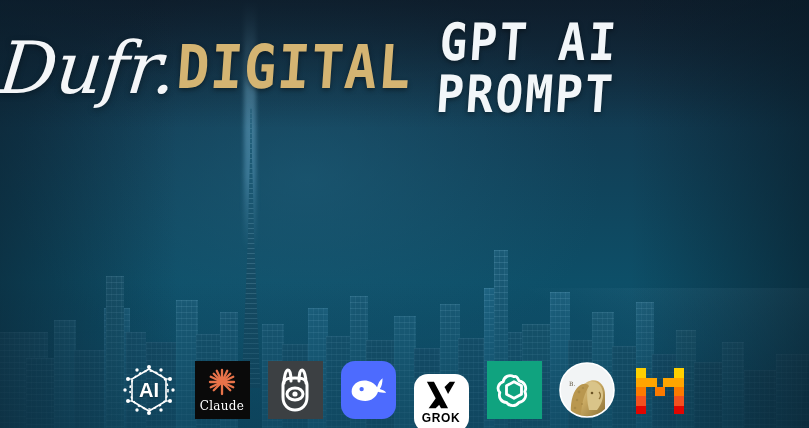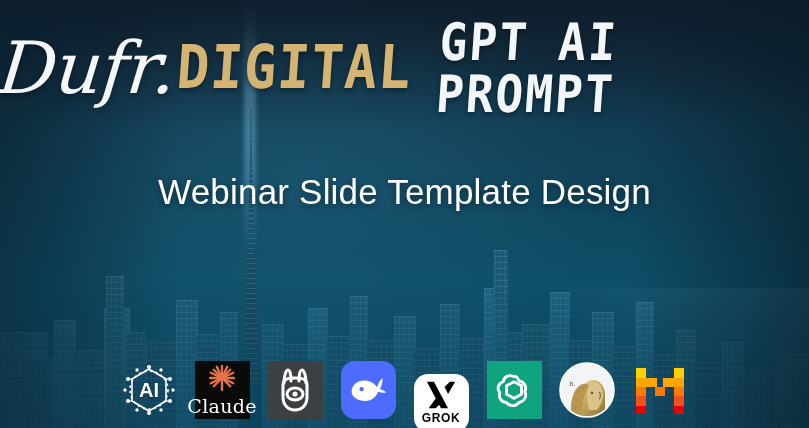--- a/index.html
+++ b/index.html
@@ -134,21 +134,21 @@
 
   .ai-text{
     font-family:"Liberation Sans",sans-serif;
     font-weight:700;font-size:20px;color:#ffffff;
     letter-spacing:0px;
     position:relative;z-index:2;
     text-shadow:0 1px 2px rgba(0,0,0,.4);
   }
   .claude-txt{
     font-family:"DejaVu Serif",serif;
-    color:#ffffff;font-size:19px;letter-spacing:.3px;margin-top:2px;
+    color:#ffffff;font-size:12px;letter-spacing:.3px;margin-top:2px;
   }
   .grok-txt{
     font-family:"Liberation Sans",sans-serif;
     font-weight:700;font-size:12px;color:#000;letter-spacing:.6px;margin-top:1px;
   }
   svg{display:block;}
 </style>
 </head>
 <body>
 
@@ -204,21 +204,20 @@
   <div class="road"></div>
   <div class="haze"></div>
   <div class="bg-vign"></div>
 
   <div class="logo-row">
     <span class="dufr">Dufr.</span>
     <span class="seg seg-gold">DIGITAL</span>
     <span class="seg seg-white">GPT AI PROMPT</span>
   </div>
 
-  <div class="subtitle">Webinar Slide Template Design</div>
 
   <div class="logos">
 
     <div class="logo-tile">
       <div class="sq l-ai">
         <svg width="56" height="56" viewBox="0 0 56 56">
           <g stroke="#ffffff" stroke-width="1.6" fill="none">
             <polygon points="28,7 45,17 45,39 28,49 11,39 11,17"></polygon>
             <circle cx="28" cy="28" r="19" stroke-dasharray="2.4 3.2"></circle>
           </g>

